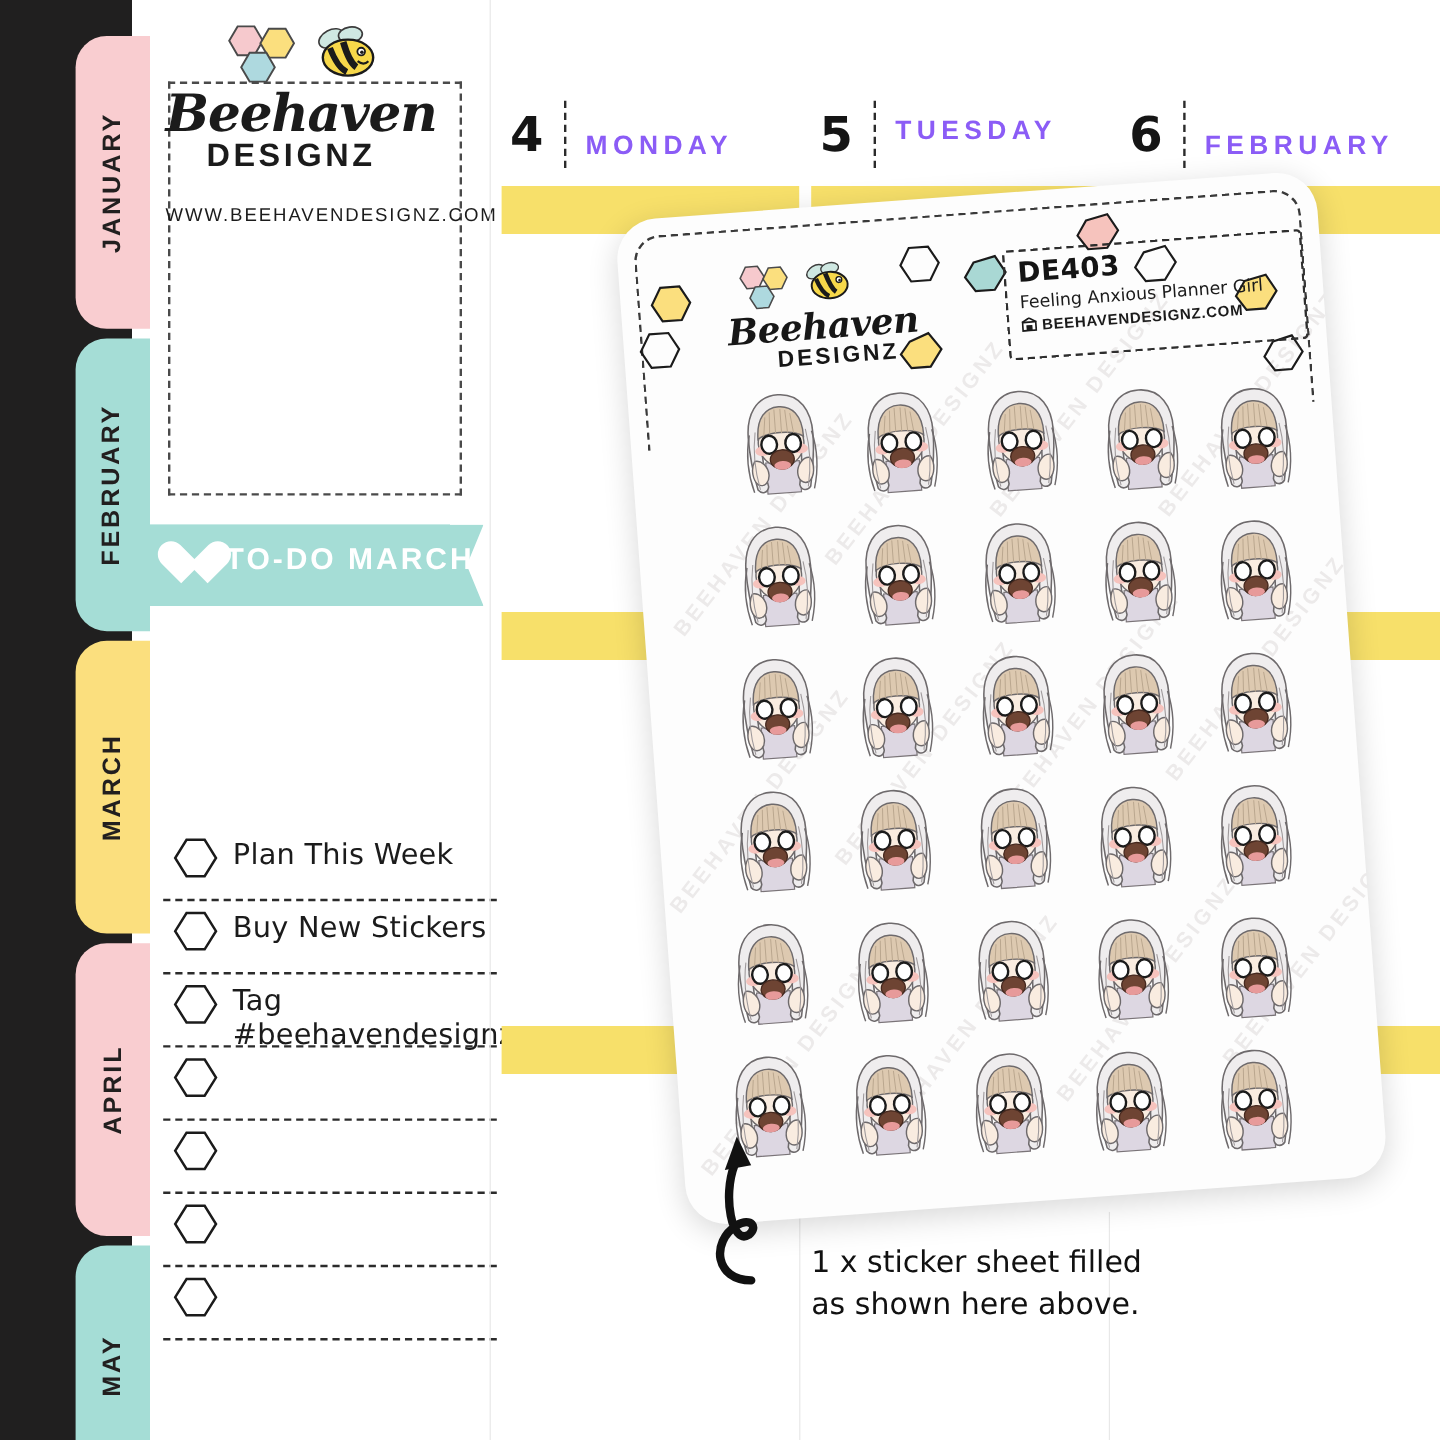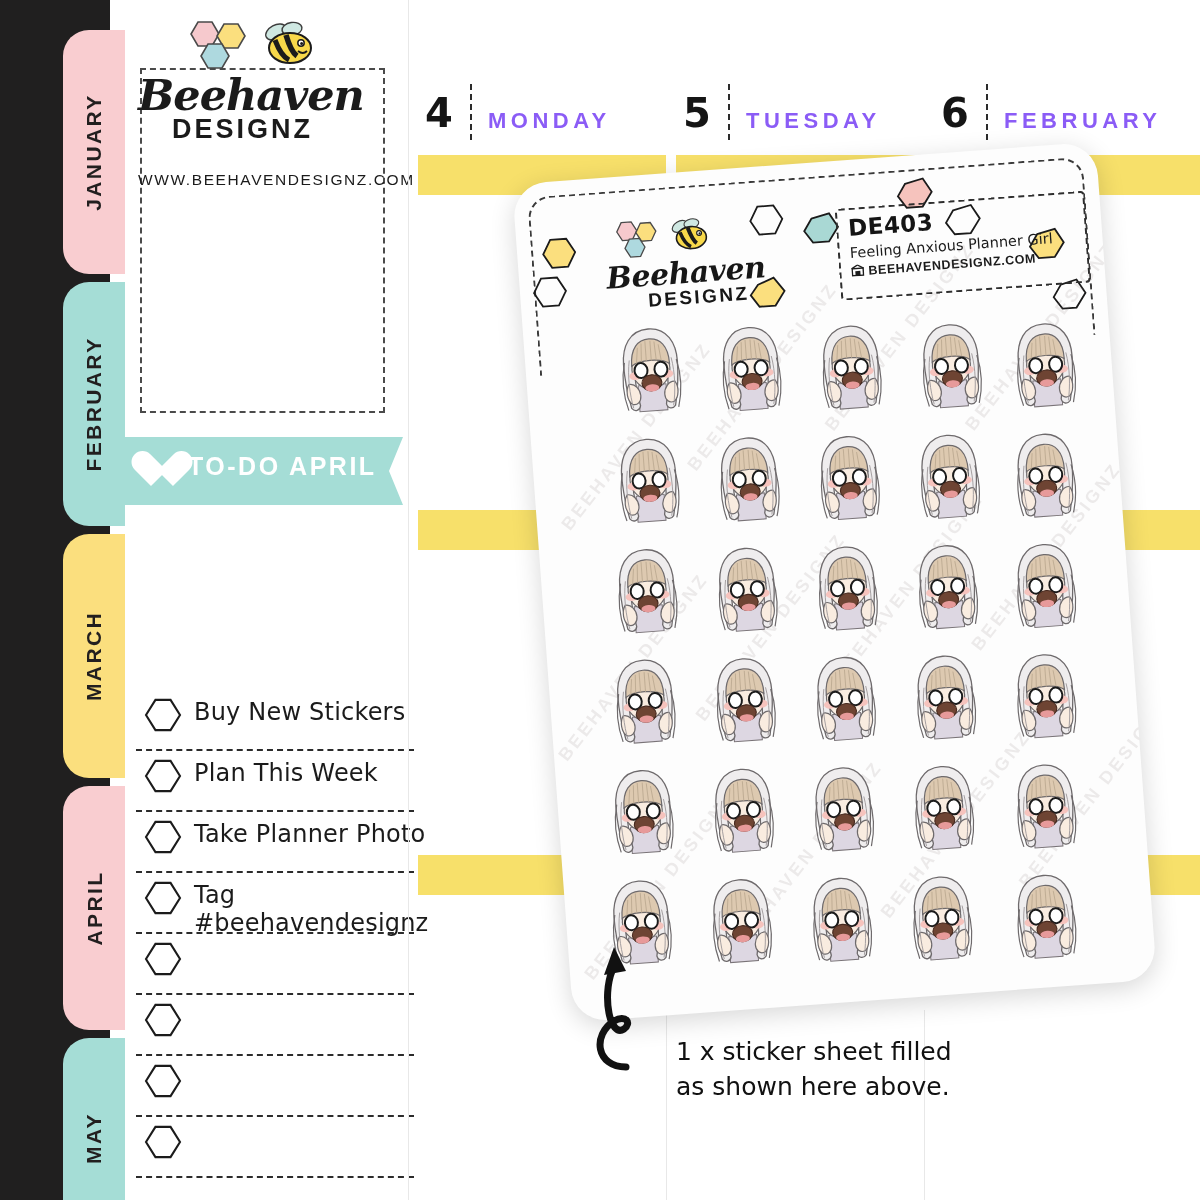--- a/index.html
+++ b/index.html
@@ -129,42 +129,35 @@
       <div class="logo-script">Beehaven</div>
       <div class="logo-sub">DESIGNZ</div>
       <div class="logo-url">WWW.BEEHAVENDESIGNZ.COM</div>
     </div>
 
     <div class="ribbon"></div>
     <svg class="ribbon-notch2" style="left:265px;top:437px;width:28px;height:68px;position:absolute" viewBox="0 0 28 68">
       <polygon points="0,0 28,0 14,34 28,68 0,68" fill="#a5ddd6"></polygon>
     </svg>
     <div class="heart"></div>
-    <div class="ribbon-label">TO-DO APRIL</div>
+    <div class="ribbon-label">TO-DO MARCH</div>
 
     <div class="todo">
       <div class="todo-row">
         <svg class="hexb" viewBox="0 0 40 36">
             <polygon points="12,2 28,2 38,18 28,34 12,34 2,18" fill="none" stroke="#1b1b1b" stroke-width="2.2"></polygon>
           </svg>
+        <div class="todo-text">Plan This Week</div>
+        <div class="line"></div>
+      </div>
+      <div class="todo-row">
+        <svg class="hexb" viewBox="0 0 40 36">
+            <polygon points="12,2 28,2 38,18 28,34 12,34 2,18" fill="none" stroke="#1b1b1b" stroke-width="2.2"></polygon>
+          </svg>
         <div class="todo-text">Buy New Stickers</div>
-        <div class="line"></div>
-      </div>
-      <div class="todo-row">
-        <svg class="hexb" viewBox="0 0 40 36">
-            <polygon points="12,2 28,2 38,18 28,34 12,34 2,18" fill="none" stroke="#1b1b1b" stroke-width="2.2"></polygon>
-          </svg>
-        <div class="todo-text">Plan This Week</div>
-        <div class="line"></div>
-      </div>
-      <div class="todo-row">
-        <svg class="hexb" viewBox="0 0 40 36">
-            <polygon points="12,2 28,2 38,18 28,34 12,34 2,18" fill="none" stroke="#1b1b1b" stroke-width="2.2"></polygon>
-          </svg>
-        <div class="todo-text">Take Planner Photo</div>
         <div class="line"></div>
       </div>
       <div class="todo-row">
         <svg class="hexb" viewBox="0 0 40 36">
             <polygon points="12,2 28,2 38,18 28,34 12,34 2,18" fill="none" stroke="#1b1b1b" stroke-width="2.2"></polygon>
           </svg>
         <div class="todo-text">Tag #beehavendesignz</div>
         <div class="line"></div>
       </div>
       <div class="todo-row">
@@ -206,21 +199,21 @@
       <div class="vdash" style="left:62px;top:84px;height:56px;"></div>
       <div class="dayname" style="left:80px;top:108px;">MONDAY</div>
       <div class="ybar" style="left:10px;top:155px;width:248px;height:40px;"></div>
       <div class="ybar" style="left:10px;top:510px;width:248px;height:40px;"></div>
       <div class="ybar" style="left:10px;top:855px;width:248px;height:40px;"></div>
     </div>
 
     <div class="daycol" style="left:556px;width:258px;">
       <div class="daynum" style="left:17px;top:90px;">5</div>
       <div class="vdash" style="left:62px;top:84px;height:56px;"></div>
-      <div class="dayname" style="left:80px;top:108px;">TUESDAY</div>
+      <div class="dayname" style="left:80px;top:96px;">TUESDAY</div>
       <div class="ybar" style="left:10px;top:155px;width:248px;height:40px;"></div>
       <div class="ybar" style="left:10px;top:510px;width:248px;height:40px;"></div>
       <div class="ybar" style="left:10px;top:855px;width:248px;height:40px;"></div>
     </div>
 
     <div class="daycol" style="left:814px;width:276px;">
       <div class="daynum" style="left:17px;top:90px;">6</div>
       <div class="vdash" style="left:62px;top:84px;height:56px;"></div>
       <div class="dayname" style="left:80px;top:108px;">FEBRUARY</div>
       <div class="ybar" style="left:10px;top:155px;width:266px;height:40px;"></div>

